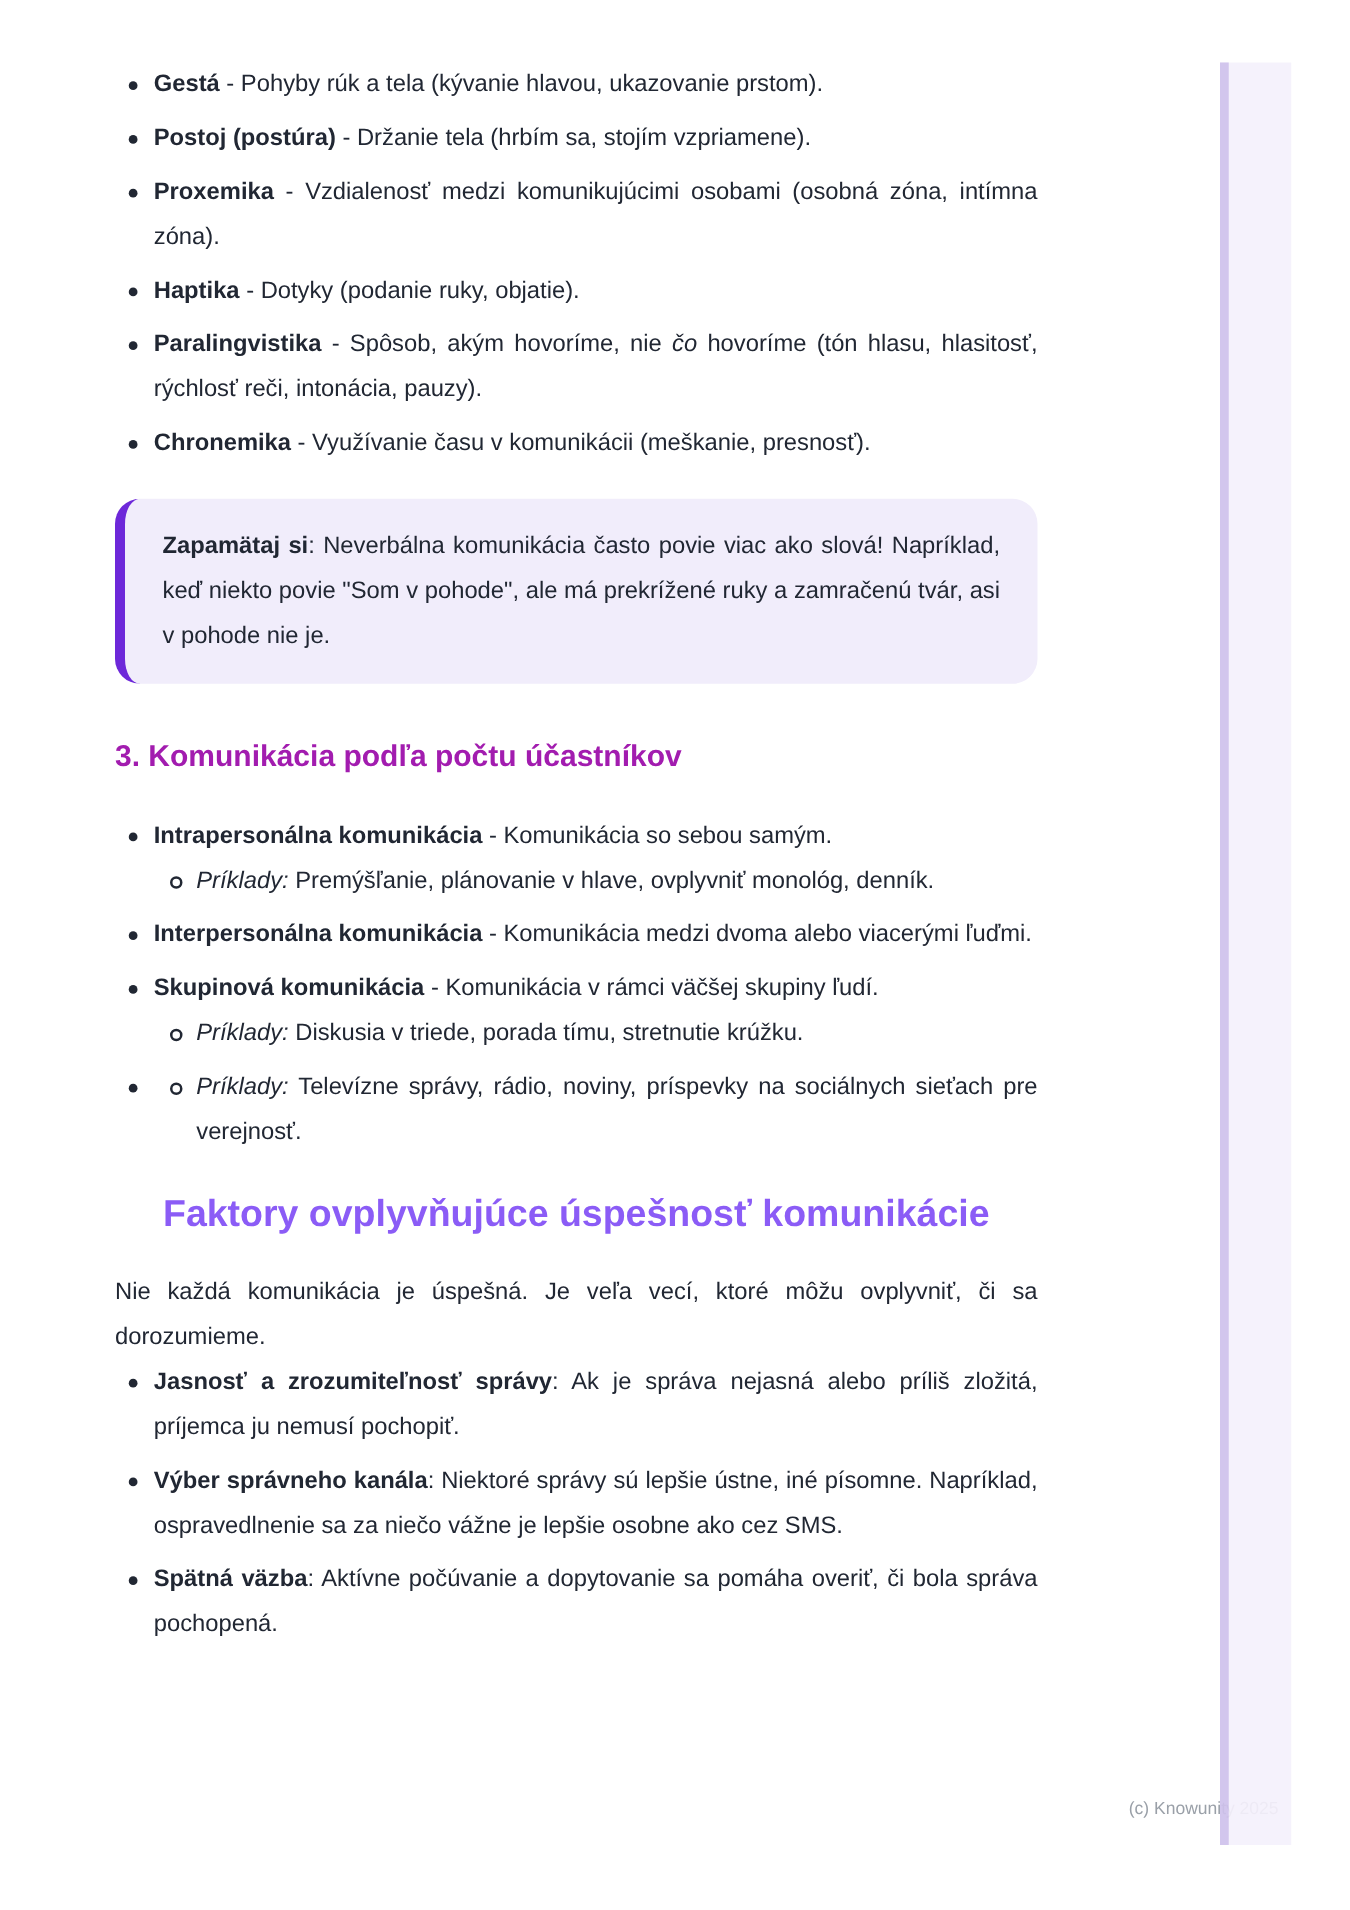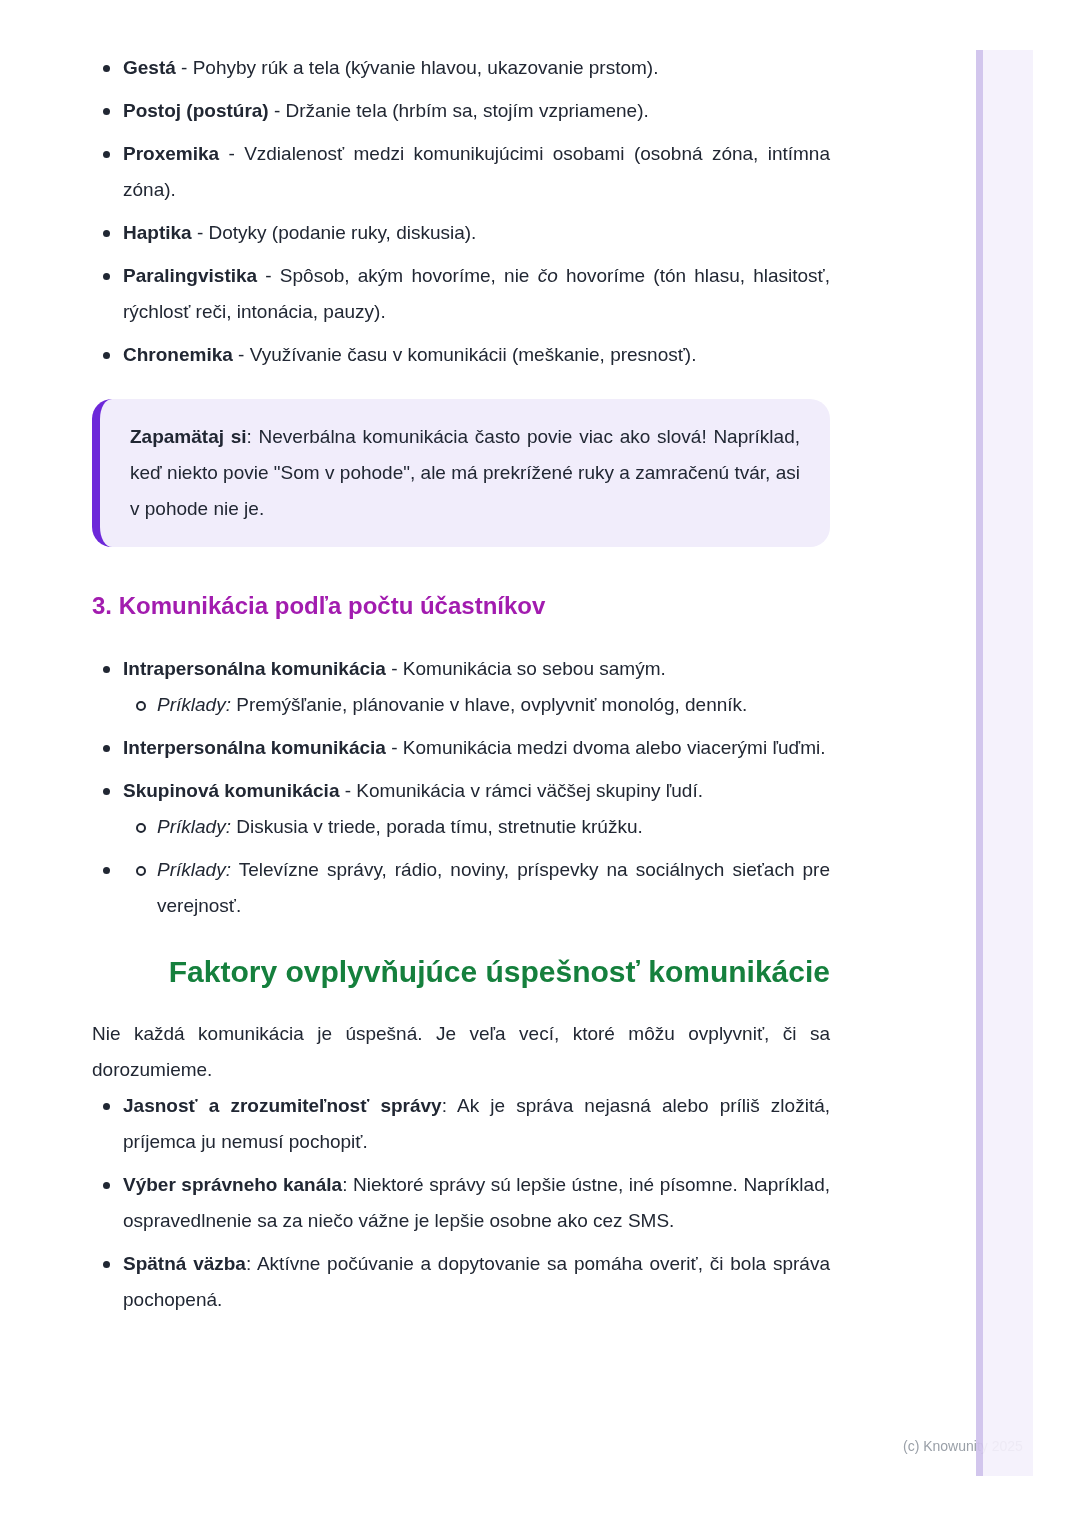--- a/index.html
+++ b/index.html
@@ -73,22 +73,22 @@
     font-weight: bold;
     color: #a21caf;
     text-align: left;
   }
   h1.page-heading {
     margin-top: 30px;
     margin-bottom: 26px;
     font-size: 30px;
     line-height: 36px;
     font-weight: bold;
-    color: #15803d;
-    text-align: right;
+    color: #8b5cf6;
+    text-align: center;
   }
   p.intro { }
   .side-strip {
     position: absolute;
     left: 976px;
     top: 50px;
     width: 57px;
     height: 1426px;
     background: #f5f1fc;
     border-left: 7px solid #cfc2ec;
@@ -112,21 +112,21 @@
 
   <div class="footer">(c) Knowunity 2025</div>
   <div class="side-strip"></div>
 
   <div class="content">
 
     <ul class="bullets">
       <li><span class="b">Gestá</span> <span>- Pohyby rúk a tela (kývanie hlavou, ukazovanie prstom).</span></li>
       <li><span class="b">Postoj (postúra)</span> <span>- Držanie tela (hrbím sa, stojím vzpriamene).</span></li>
       <li><span class="b">Proxemika</span> <span>- Vzdialenosť medzi komunikujúcimi osobami (osobná zóna, intímna zóna).</span></li>
-      <li><span class="b">Haptika</span> <span>- Dotyky (podanie ruky, diskusia).</span></li>
+      <li><span class="b">Haptika</span> <span>- Dotyky (podanie ruky, objatie).</span></li>
       <li><span class="b">Paralingvistika</span> <span>- Spôsob, akým hovoríme, nie </span><i>čo</i><span> hovoríme (tón hlasu, hlasitosť, rýchlosť reči, intonácia, pauzy).</span></li>
       <li><span class="b">Chronemika</span> <span>- Využívanie času v komunikácii (meškanie, presnosť).</span></li>
     </ul>
 
     <div class="callout">
       <p><span class="b">Zapamätaj si</span><span>: Neverbálna komunikácia často povie viac ako slová! Napríklad, keď niekto povie "Som v pohode", ale má prekrížené ruky a zamračenú tvár, asi v pohode nie je.</span></p>
     </div>
 
     <h2 class="section-title">3. Komunikácia podľa počtu účastníkov</h2>
 

